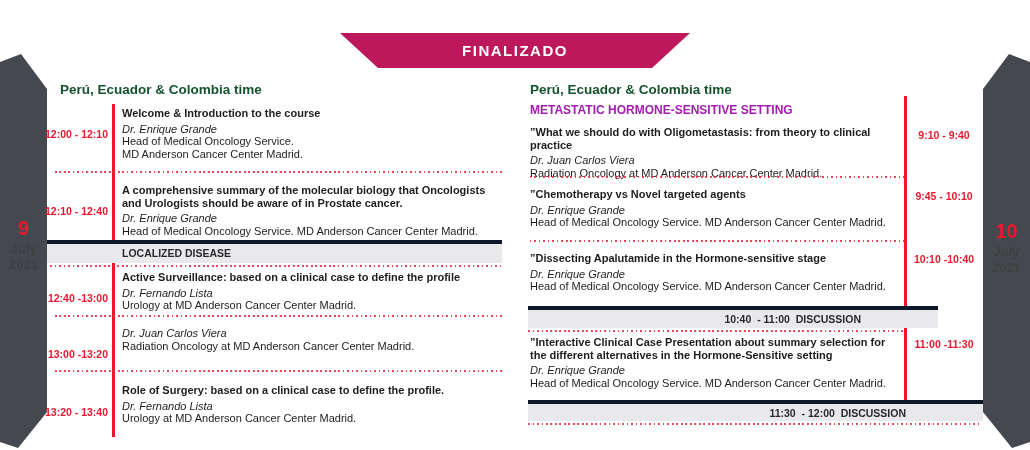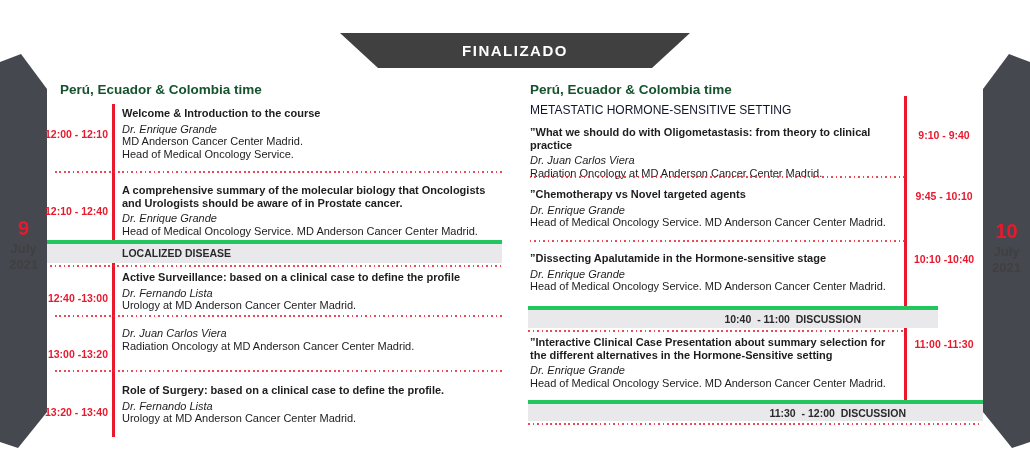--- a/index.html
+++ b/index.html
@@ -1,57 +1,57 @@
 <!DOCTYPE html>
 <html><head>
 <meta charset="utf-8">
 <style>
   html,body{margin:0;padding:0;background:#fff;}
   #canvas{position:relative;width:1030px;height:450px;background:#ffffff;overflow:hidden;
           font-family:"Liberation Sans","DejaVu Sans",sans-serif;color:#1d1d1f;}
 
   
-  .banner{position:absolute;left:340px;top:33px;width:350px;height:35px;background:#404040;
+  .banner{position:absolute;left:340px;top:33px;width:350px;height:35px;background:#be185d;
           clip-path:polygon(0 0,350px 0,312px 35px,38px 35px);}
   .banner span{display:block;line-height:35px;text-align:center;color:#fff;font-weight:bold;
                font-size:15px;letter-spacing:1.5px;}
 
   
   .ribbon{position:absolute;top:0;width:47px;height:450px;background:#46484f;}
   .ribbon.left{left:0;clip-path:polygon(0 62px,21px 54px,47px 89px,47px 412px,18px 448px,0 442px);}
   .ribbon.right{right:0;clip-path:polygon(47px 62px,26px 54px,0 89px,0 412px,29px 448px,47px 442px);}
   .date-block{position:absolute;width:47px;text-align:center;line-height:1;}
   .date-block.l{left:0;top:218px;}
   .date-block.r{right:0;top:221px;}
   .date-day{font-size:20px;font-weight:bold;color:#e8192d;margin-bottom:4px;}
   .date-month,.date-year{font-size:13px;font-weight:bold;color:#404040;margin-top:3px;}
 
   
   .tz{position:absolute;top:82px;font-size:13.5px;font-weight:bold;color:#14532d;}
   .tz.l{left:60px;} .tz.r{left:530px;}
-  .section-head{position:absolute;left:530px;top:103px;font-size:12px;font-weight:normal;color:#0f172a;}
+  .section-head{position:absolute;left:530px;top:103px;font-size:12px;font-weight:bold;color:#a21caf;}
 
   
   .vrule{position:absolute;width:3px;background:#e8192d;}
   .vrule.l{left:112px;top:104px;height:333px;}
   .vrule.r{left:904px;top:96px;height:307px;}
 
   
   .session{position:absolute;font-size:11px;line-height:12.5px;}
   .session.lcol{left:122px;width:382px;}
   .session.rcol{left:530px;width:372px;}
   .s-title{font-weight:bold;margin:0 0 3px 0;}
   .s-speaker{font-style:italic;margin:0;}
   .s-desc{margin:0;}
   .time{position:absolute;font-size:10.5px;font-weight:bold;color:#e8192d;white-space:nowrap;}
   .time.tl{left:24px;width:84px;text-align:right;margin-top:20px;}
   .time.tr{left:908px;width:72px;text-align:center;}
 
   
-  .band{position:absolute;background:#e9e9eb;border-top:4px solid #22c55e;box-sizing:border-box;}
+  .band{position:absolute;background:#e9e9eb;border-top:4px solid #0f172a;box-sizing:border-box;}
   .band-label{font-size:10.5px;font-weight:bold;color:#2a2a2c;white-space:pre;}
   .band.l{left:47px;top:240px;width:455px;height:23px;}
   .band.l .band-label{display:block;padding-left:75px;line-height:19px;}
   .band.r1{left:528px;top:306px;width:410px;height:22px;}
   .band.r2{left:528px;top:400px;width:455px;height:21px;}
   .band.r1 .band-label,.band.r2 .band-label{display:block;text-align:right;padding-right:77px;line-height:18px;}
 
   
   .dot{position:absolute;height:2px;
        background:repeating-linear-gradient(90deg,rgba(233,40,58,.85) 0 1.5px,transparent 1.5px 4.5px);}
@@ -97,22 +97,22 @@
   <div class="tz r">Perú, Ecuador &amp; Colombia time</div>
   <div class="section-head">METASTATIC HORMONE-SENSITIVE SETTING</div>
 
   <div class="vrule l"></div>
   <div class="vrule r"></div>
 
   <div class="time tl y-l1">12:00 - 12:10</div>
   <div class="session lcol p-l1">
     <p class="s-title">Welcome &amp; Introduction to the course</p>
     <p class="s-speaker">Dr. Enrique Grande</p>
+    <p class="s-desc">Head of Medical Oncology Service.</p>
     <p class="s-desc">MD Anderson Cancer Center Madrid.</p>
-    <p class="s-desc">Head of Medical Oncology Service.</p>
   </div>
   <div class="dot d-l1"></div>
 
   <div class="time tl y-l2">12:10 - 12:40</div>
   <div class="session lcol p-l2">
     <p class="s-title">A comprehensive summary of the molecular biology that Oncologists and Urologists should be aware of in Prostate cancer.</p>
     <p class="s-speaker">Dr. Enrique Grande</p>
     <p class="s-desc">Head of Medical Oncology Service. MD Anderson Cancer Center Madrid.</p>
   </div>
 

